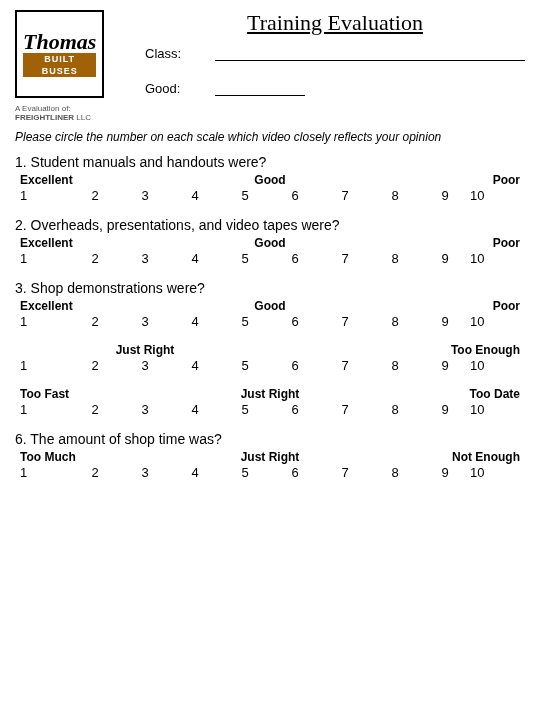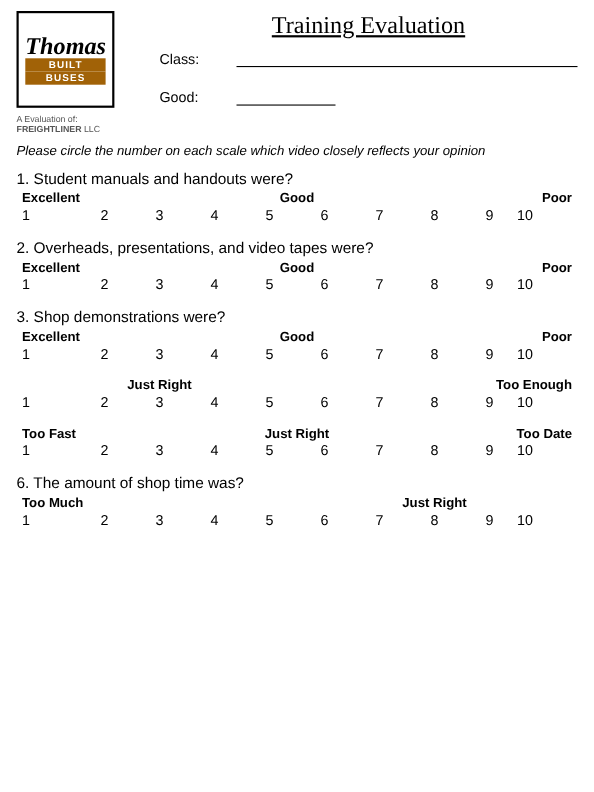--- a/index.html
+++ b/index.html
@@ -238,20 +238,21 @@
         <span>8</span>
         <span>9</span>
         <span>10</span>
       </div>
     </div>
     <div class="section">
       <div class="question">6.  The amount of shop time was?</div>
       <div class="scale-labels">
         <span class="scale-label-left">Too Much</span>
         <span class="scale-label-mid">Just Right</span>
+        <span class="scale-label-right">Not Enough</span>
       </div>
       <div class="scale-numbers">
         <span>1</span>
         <span>2</span>
         <span>3</span>
         <span>4</span>
         <span>5</span>
         <span>6</span>
         <span>7</span>
         <span>8</span>

